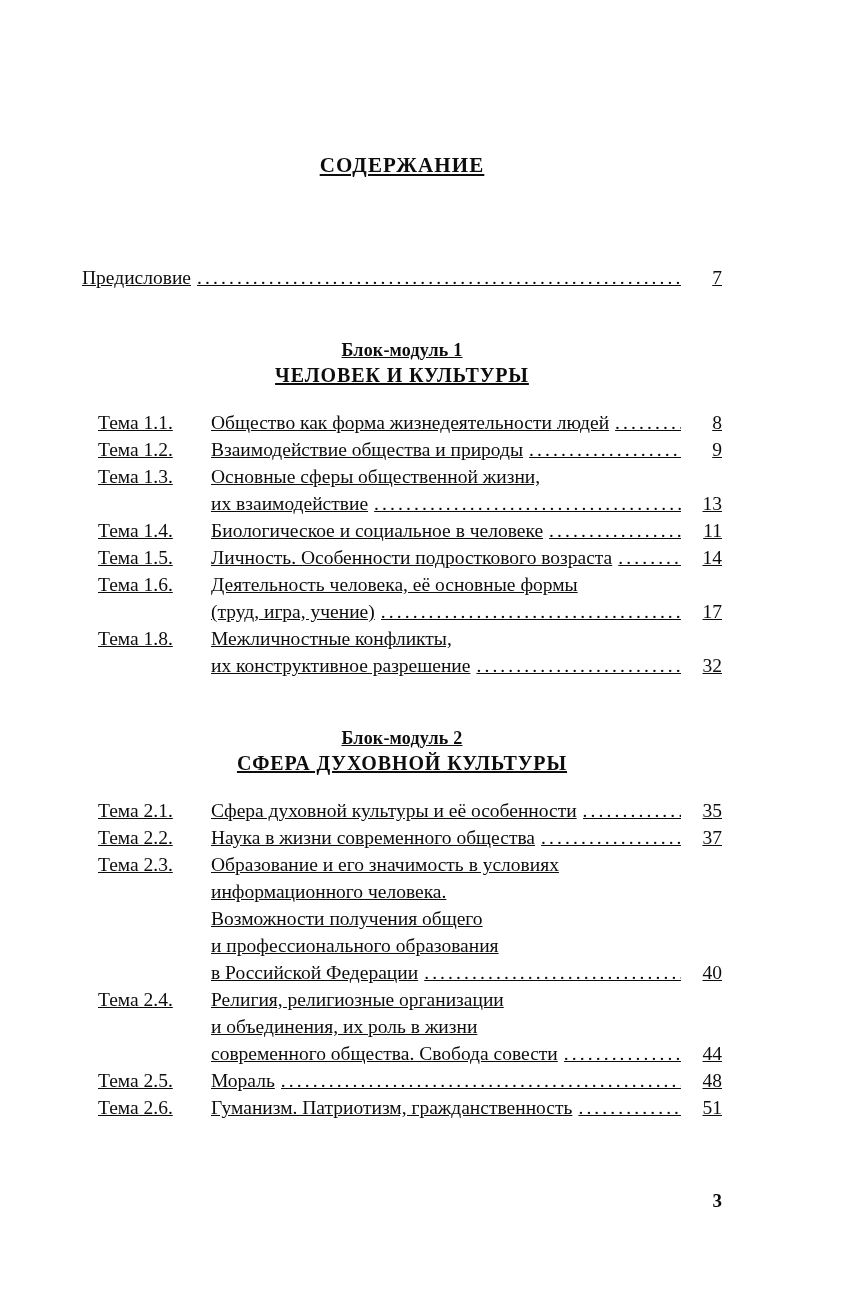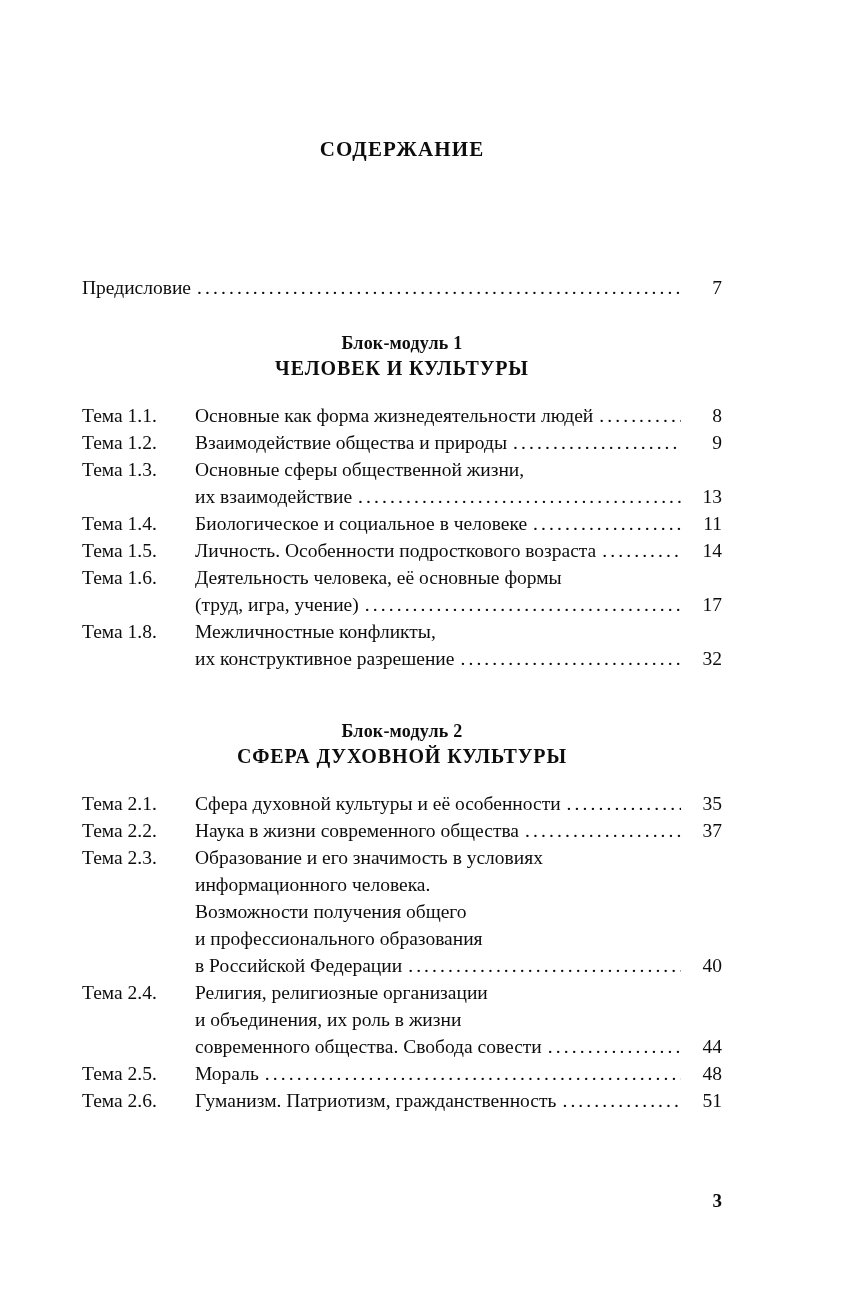--- a/index.html
+++ b/index.html
@@ -17,62 +17,64 @@
     overflow: hidden;
     font-family: "Liberation Serif", "DejaVu Serif", serif;
     color: #0d0d0d;
     -webkit-font-smoothing: antialiased;
   }
 
   
   .content {
     position: absolute;
     left: 82px;
-    top: 0;
+    top: 16px;
     width: 640px;   
+    text-decoration: underline;
   }
 
   
   .doc-title {
     margin: 0;
     padding-top: 138px;
     text-align: center;
     font-size: 21px;
     font-weight: bold;
     letter-spacing: 1.1px;
     line-height: 1.1;
   }
 
   
   .front-entry {
-    margin-top: 113px;
+    margin-top: 87px;
     font-size: 19.5px;
     line-height: 27px;
   }
 
   
   .module {
     text-align: center;
     font-weight: bold;
     line-height: 25px;
   }
-  .module-1 { margin-top: 30px; }
+  .module-1 { margin-top: 47px; }
   .module-2 { margin-top: 47px; }
   .module-kicker {
     font-size: 18px;
     letter-spacing: 0.2px;
   }
   .module-name {
     font-size: 20px;
     letter-spacing: 0.9px;
   }
 
   
   .entries {
     margin-top: 21px;
+    margin-left: 16px;
   }
   .entry {
     display: flex;
     align-items: flex-start;
     font-size: 19.5px;
     line-height: 27px;
   }
   .entry-label {
     flex: 0 0 113px;   
     white-space: nowrap;
@@ -149,21 +151,21 @@
 
     <div class="module module-1">
           <div class="module-kicker">Блок-модуль 1</div>
           <div class="module-name">ЧЕЛОВЕК И КУЛЬТУРЫ</div>
         </div>
         <div class="entries">
           <div class="entry">
             <div class="entry-label">Тема 1.1.</div>
             <div class="entry-body">
               <div class="line">
-                <span class="line-text">Основные как форма жизнедеятельности людей</span>
+                <span class="line-text">Общество как форма жизнедеятельности людей</span>
                 <span class="leader"></span>
                 <span class="page-num">8</span>
               </div>
             </div>
           </div>
           <div class="entry">
             <div class="entry-label">Тема 1.2.</div>
             <div class="entry-body">
               <div class="line">
                 <span class="line-text">Взаимодействие общества и природы</span>

